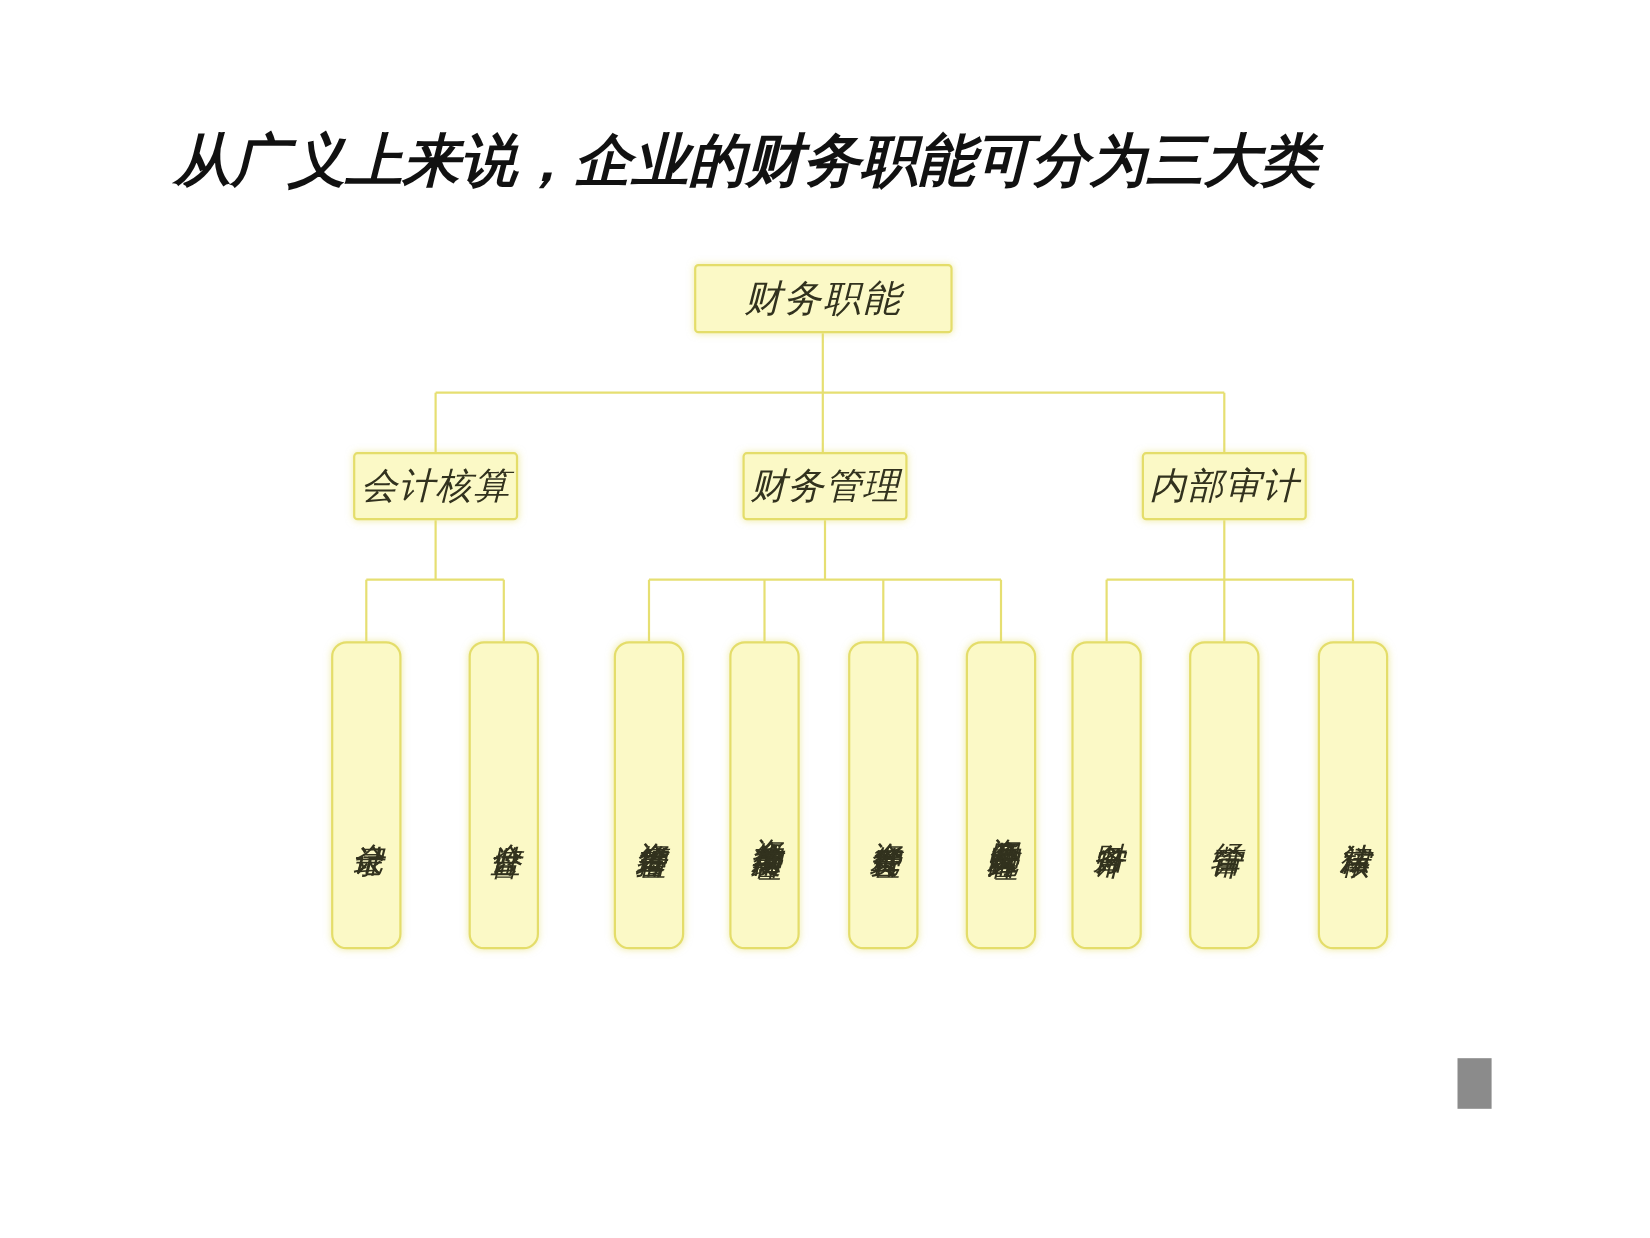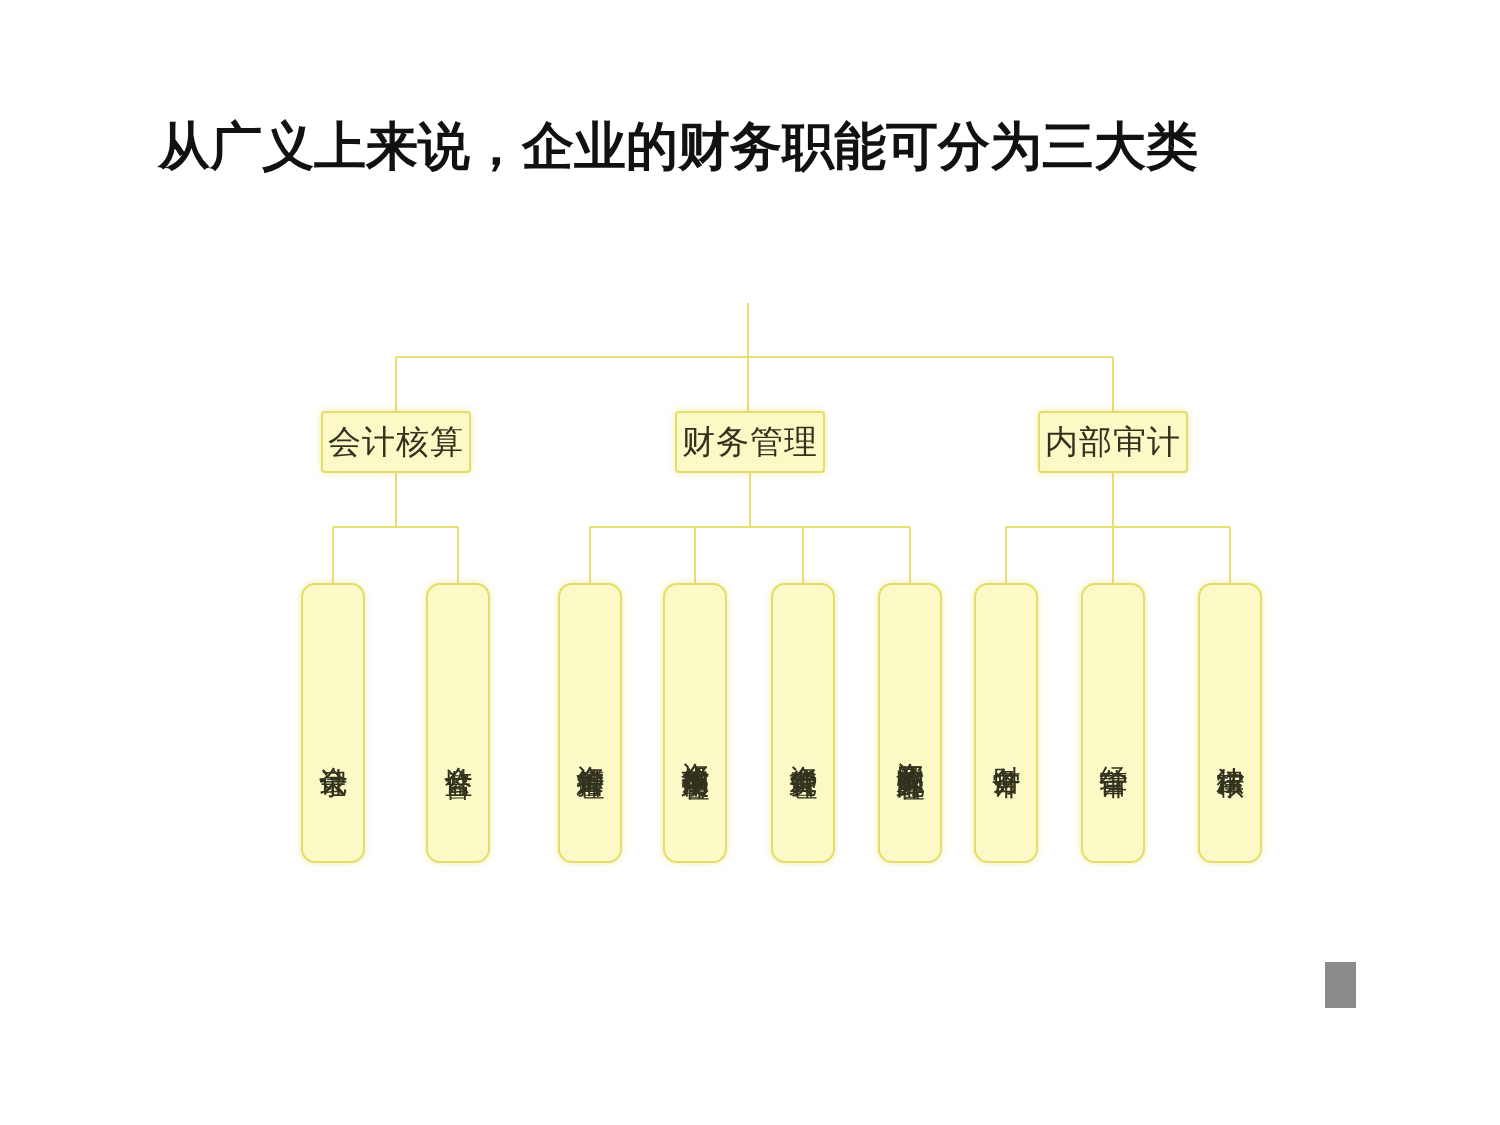--- a/index.html
+++ b/index.html
@@ -14,20 +14,21 @@
   }
   * { margin: 0; padding: 0; box-sizing: border-box; }
   html, body { background: #fff; }
   .slide {
     position: relative;
     width: 1356px;
     height: 1125px;
     background: var(--background);
     overflow: hidden;
     font-family: "Liberation Serif", "DejaVu Serif", serif;
+    font-style: italic;
   }
   .title {
     position: absolute;
     top: 112px;
     left: 0;
     width: 100%;
     text-align: center;
     font-family: "Liberation Sans", "DejaVu Sans", sans-serif;
     font-weight: 800;
     font-size: 52px;
@@ -126,20 +127,23 @@
     <line x1="803" y1="527" x2="803" y2="583"></line>
     <line x1="910" y1="527" x2="910" y2="583"></line>
 
     <line x1="1113" y1="473" x2="1113" y2="527"></line>
     <line x1="1006" y1="527" x2="1230" y2="527"></line>
     <line x1="1006" y1="527" x2="1006" y2="583"></line>
     <line x1="1113" y1="527" x2="1113" y2="583"></line>
     <line x1="1230" y1="527" x2="1230" y2="583"></line>
   </svg>
 
+  <div class="node root">
+    <span>财务职能</span>
+  </div>
 
   <div class="node branch" style="left:321px">
     <span>会计核算</span>
   </div>
   <div class="node branch" style="left:1038px">
     <span>内部审计</span>
   </div>
   <div class="node branch" style="left:675px">
     <span>财务管理</span>
   </div>

